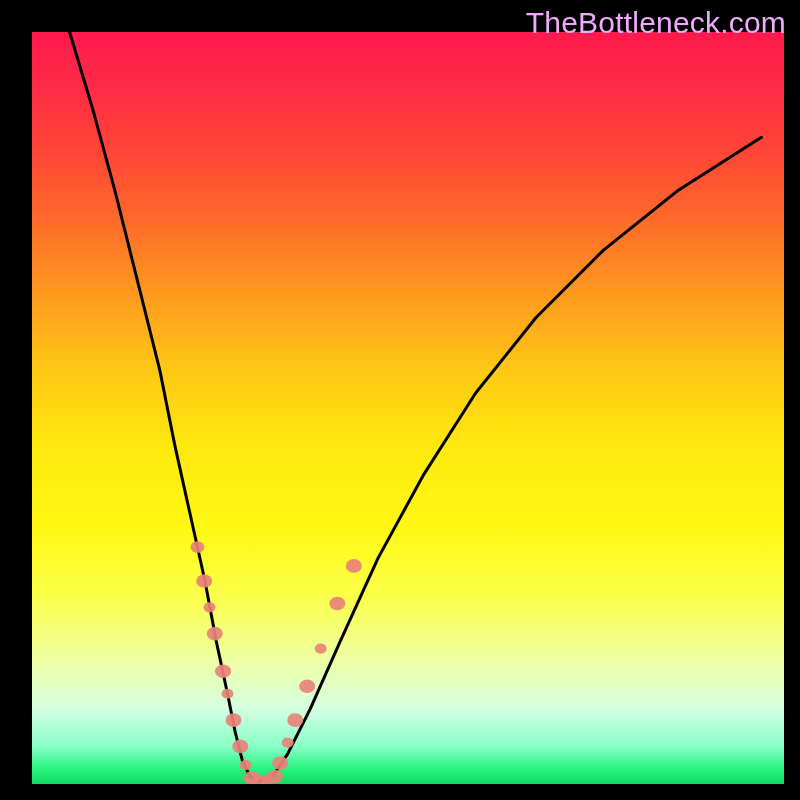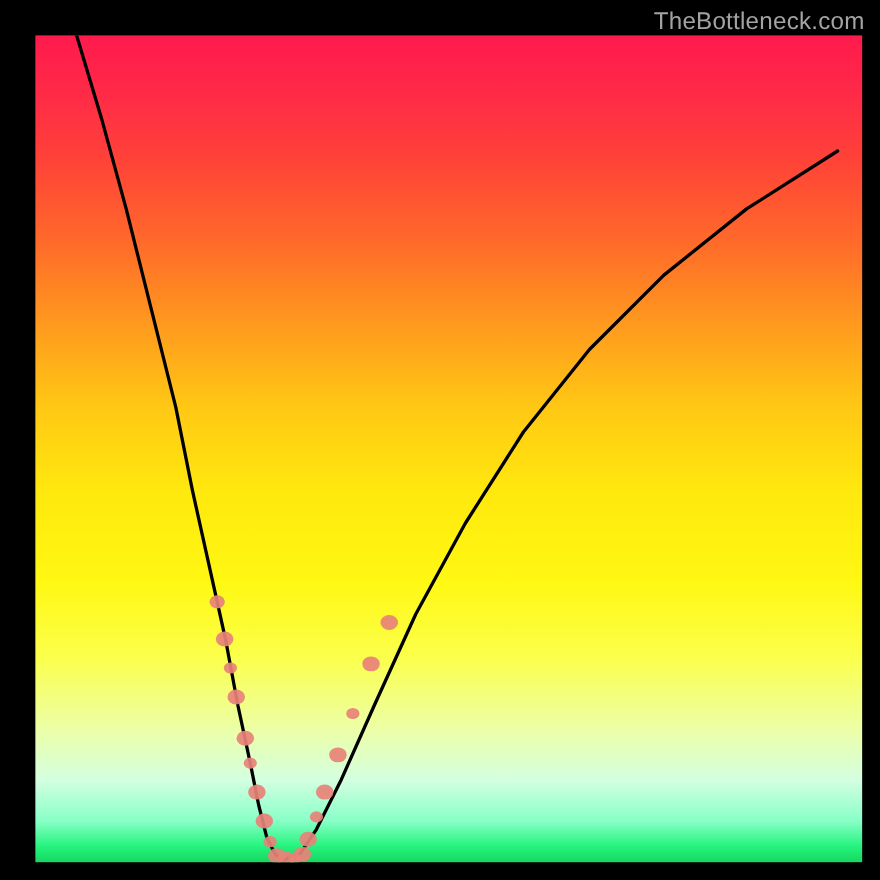--- a/index.html
+++ b/index.html
@@ -44,22 +44,22 @@
       #d4ffe0 90%,
       #88ffc8 95%,
       #26f47e 98%,
       #14d860 100%
     );
   }
   .watermark {
     position: absolute;
     top: 6px;
     right: 14px;
-    color: #a3a3a3;
-    font-size: 22px;
+    color: #f0abfc;
+    font-size: 30px;
     letter-spacing: 0.2px;
     user-select: none;
   }
   svg.curve {
     position: absolute;
     inset: 0;
   }
 </style>
 </head>
 <body>

